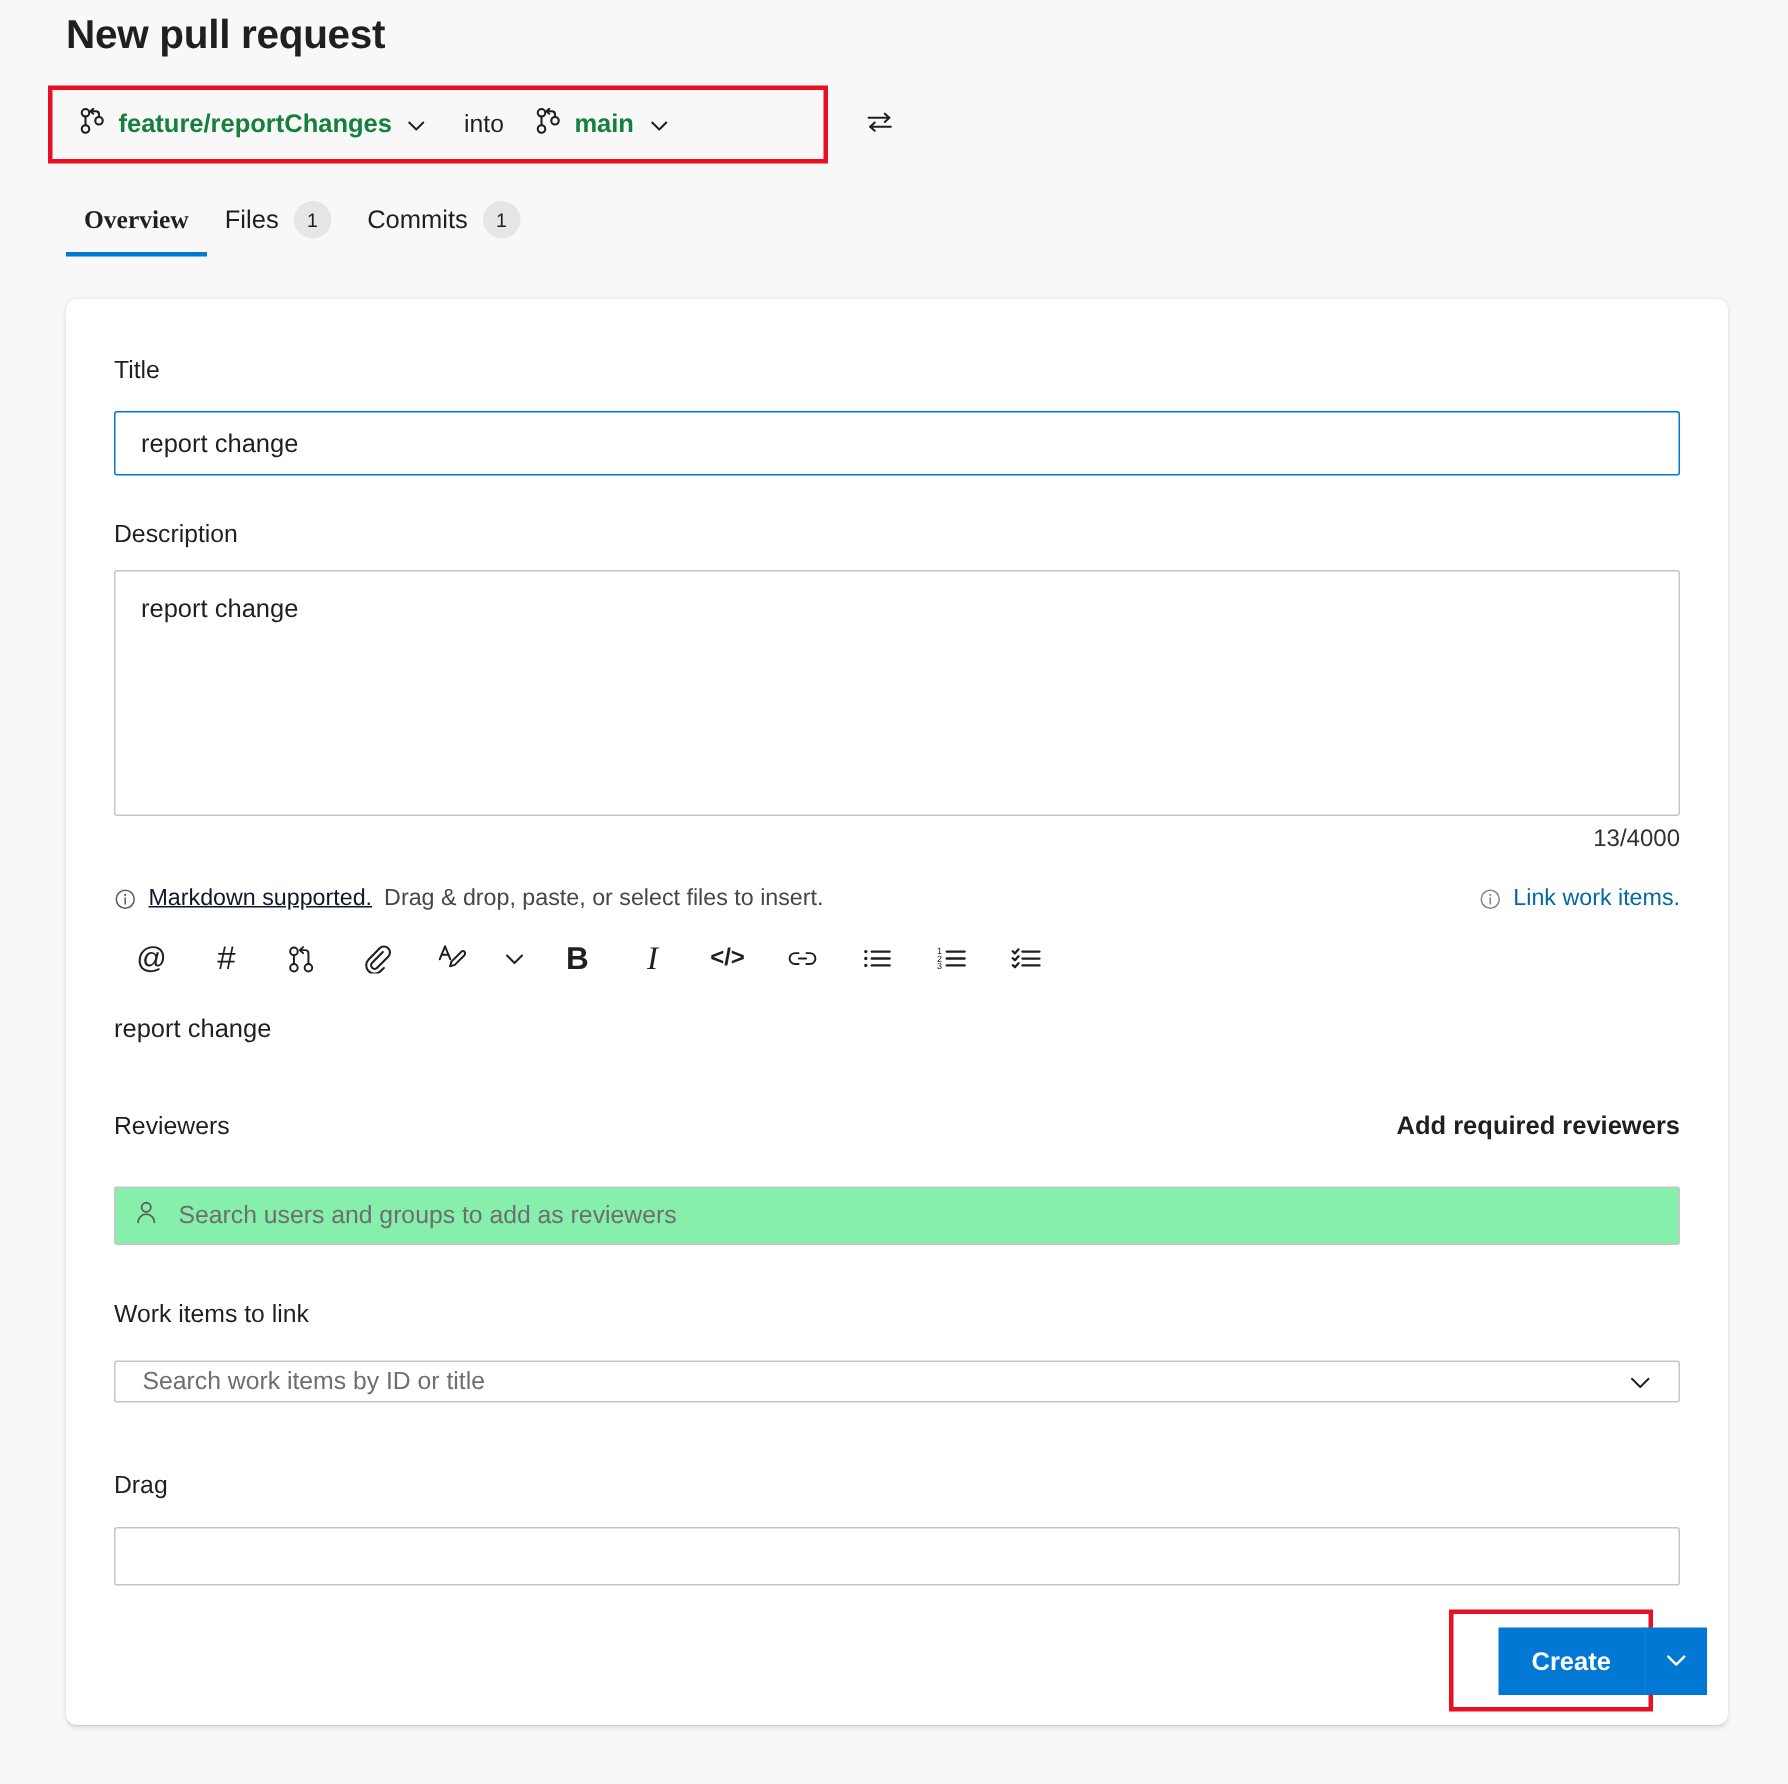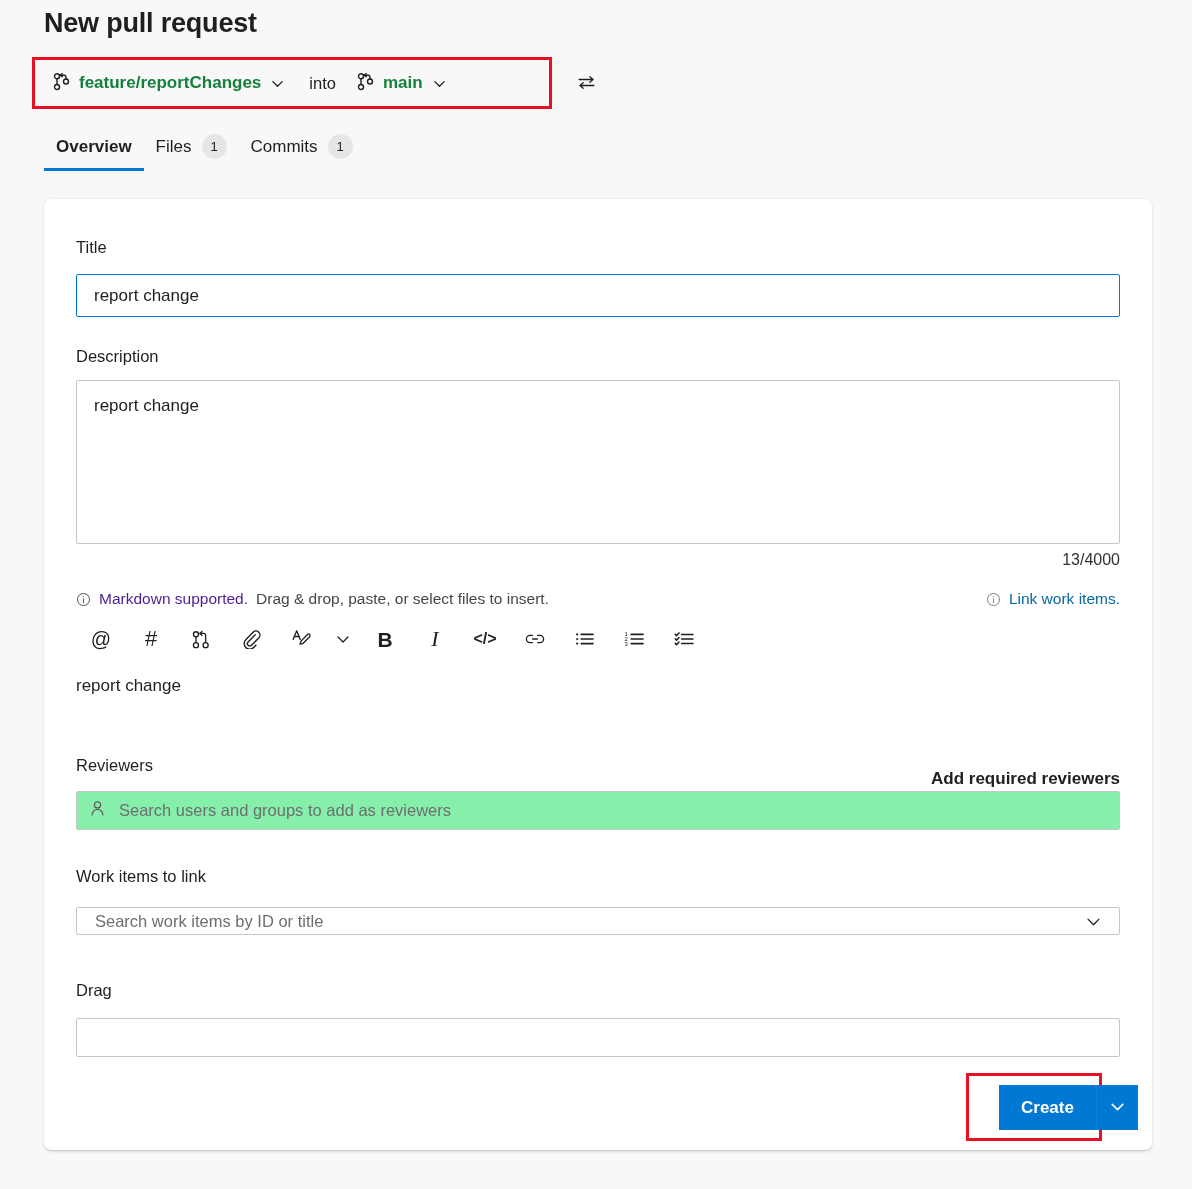--- a/index.html
+++ b/index.html
@@ -86,21 +86,21 @@
   }
   .tab {
     display: flex;
     align-items: center;
     gap: 10px;
     padding: 6px 12px 14px 12px;
     cursor: pointer;
     position: relative;
   }
   .tab-label { font-size: 17px; color: #1f1f1f; }
-  .tab.active .tab-label { font-weight: bold; }
+  .tab.active .tab-label { font-weight: bold; font-family: Liberation Serif, serif; }
   .tab.active::after {
     content: "";
     position: absolute;
     left: 0; right: 0; bottom: 0;
     height: 3px;
     background: #0078d4;
   }
   .tab-count {
     min-width: 25px;
     height: 25px;
@@ -194,21 +194,22 @@
     font-size: 15.5px;
     color: #484644;
   }
   .helper-right {
     display: flex;
     align-items: center;
     gap: 8px;
     font-size: 15.5px;
   }
   .md-link {
-    color: #4c1d95;
+    color: #0f172a;
+    text-decoration: underline;
     cursor: pointer;
   }
   .wi-link {
     color: #0369a1;
     text-decoration: none;
     cursor: pointer;
   }
   .info-ico { display: inline-flex; align-items: center; }
 
   
@@ -255,21 +256,20 @@
     width: 1044px;
     display: flex;
     align-items: center;
     justify-content: space-between;
   }
   .req-reviewers {
     font-size: 17px;
     font-weight: bold;
     color: #1f1f1f;
     cursor: pointer;
-    margin-top: 28px;
   }
   .rev-input-wrap {
     position: absolute;
     left: 32px;
     top: 592px;
     width: 1044px;
     height: 39px;
     border: 1px solid #c8c6c4;
     border-radius: 2px;
     display: flex;

